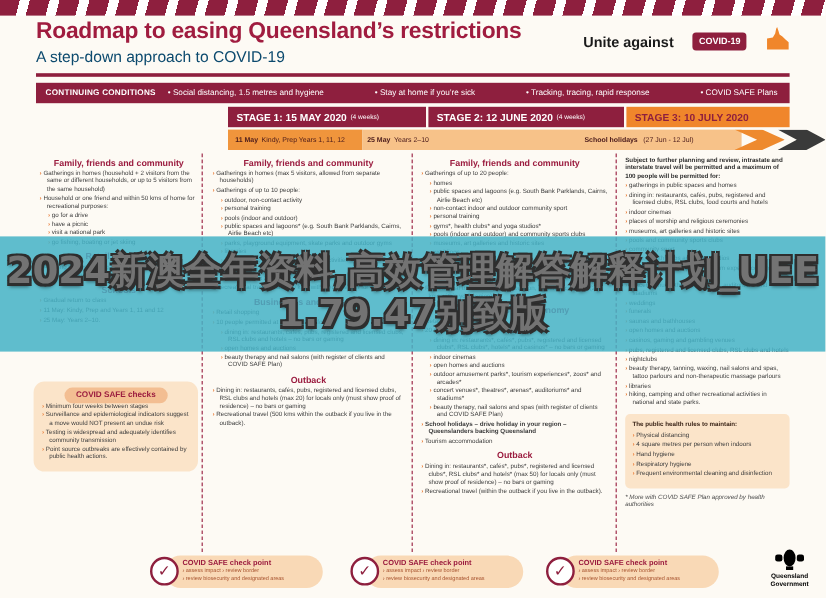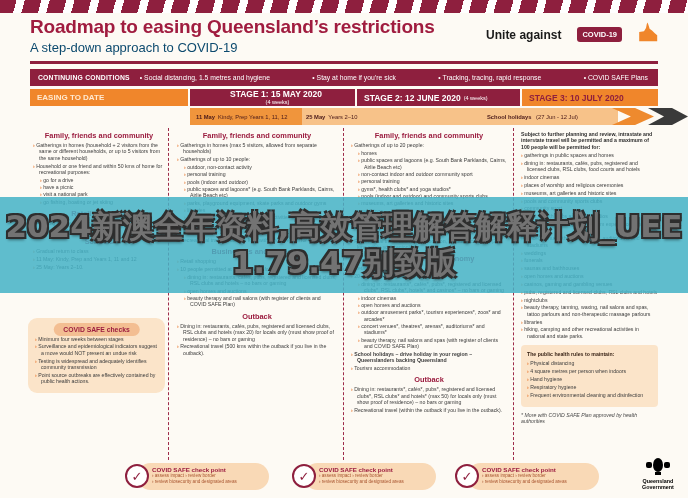--- a/index.html
+++ b/index.html
@@ -23,21 +23,21 @@
   
   .cond{position:absolute;left:30px;top:69px;width:628px;height:17px;background:#8E1F3E;color:#fff;
     display:flex;align-items:center;font-size:6.8px;}
   .cond-label{font-weight:bold;padding:0 10px 0 8px;letter-spacing:0.2px;}
   .cond-items{flex:1;display:flex;justify-content:space-between;padding-right:10px;}
   .cond-item::before{content:"• ";}
   
   .stagebar{position:absolute;left:0;top:89px;width:688px;height:17px;}
   .seg{position:absolute;top:0;height:17px;display:flex;align-items:center;padding-left:7px;box-sizing:border-box;white-space:nowrap;}
   .seg-easing{left:30px;width:158px;background:#F0862B;color:#FFE9D0;font-weight:bold;font-size:8px;}
-  .seg-s1{left:190px;width:165px;background:#8E1F3E;color:#fff;font-weight:bold;font-size:8.5px;flex-direction:column;}
+  .seg-s1{left:190px;width:165px;background:#8E1F3E;color:#fff;font-weight:bold;font-size:8.5px;}
   .seg-s2{left:357px;width:163px;background:#8E1F3E;color:#fff;font-weight:bold;font-size:8.5px;}
   .seg-s3{left:522px;width:136px;background:#F0862B;color:#8E1F3E;font-weight:bold;font-size:8.5px;}
   .seg .note{font-weight:normal;font-size:5.5px;margin-left:3px;}
   
   .schoolbar{position:absolute;left:0;top:108px;width:688px;height:17px;}
   .sch-label{position:absolute;left:30px;top:0;width:158px;height:17px;background:#1A1A1A;color:#fff;
     font-weight:bold;font-size:8px;display:flex;align-items:center;padding-left:7px;box-sizing:border-box;}
   .sch-seg1{position:absolute;left:190px;top:0;width:112px;height:17px;background:#F0953C;color:#4A1A1A;
     font-size:5.8px;display:flex;align-items:center;padding-left:6px;box-sizing:border-box;white-space:nowrap;}
   .sch-seg2{position:absolute;left:302px;top:0;width:316px;height:17px;background:#F7C289;color:#4A1A1A;
@@ -111,23 +111,20 @@
   <span class="cond-label">CONTINUING CONDITIONS</span>
   <span class="cond-items">
     <span class="cond-item">Social distancing, 1.5 metres and hygiene</span>
     <span class="cond-item">Stay at home if you’re sick</span>
     <span class="cond-item">Tracking, tracing, rapid response</span>
     <span class="cond-item">COVID SAFE Plans</span>
   </span>
 </div>
 
 <div class="stagebar">
-  <div class="seg seg-easing">
-    <span>EASING TO DATE</span>
-  </div>
   <div class="seg seg-s1">
     <span>STAGE 1: 15 MAY 2020</span>
     <span class="note">(4 weeks)</span>
   </div>
   <div class="seg seg-s2">
     <span>STAGE 2: 12 JUNE 2020</span>
     <span class="note">(4 weeks)</span>
   </div>
   <div class="seg seg-s3">
     <span>STAGE 3: 10 JULY 2020</span>

